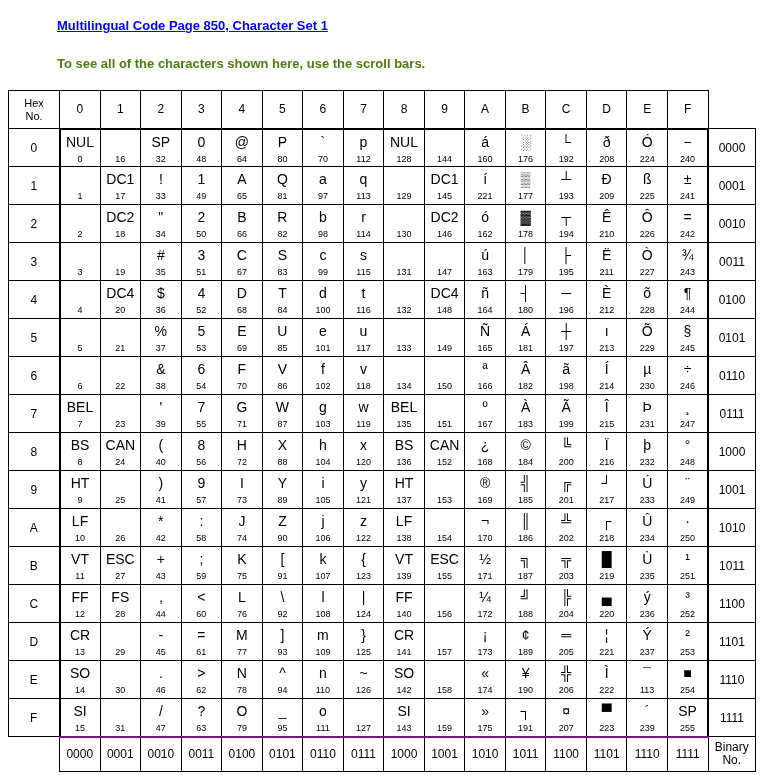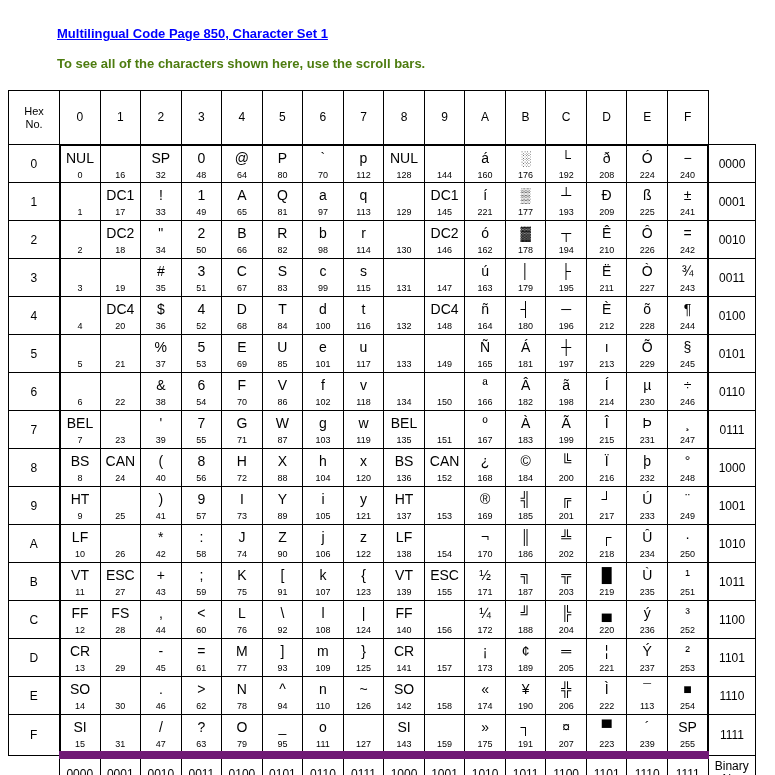--- a/index.html
+++ b/index.html
@@ -1,39 +1,39 @@
 <!DOCTYPE html>
 <html><head>
 <meta charset="utf-8">
 <style>
   html,body{margin:0;padding:0;background:#ffffff;}
   body{width:775px;height:775px;position:relative;overflow:hidden;
        font-family:"Liberation Sans","DejaVu Sans",sans-serif;color:#000;}
-  .title-link{position:absolute;left:57px;top:26px;color:#0000ff;font-weight:bold;
+  .title-link{position:absolute;left:57px;top:18px;color:#0000ff;font-weight:bold;
        font-size:13px;text-decoration:underline;cursor:pointer;white-space:nowrap;}
   .subtitle{position:absolute;left:57px;top:56px;color:#4d7c0f;font-weight:bold;
        font-size:13px;white-space:nowrap;}
   table.cp{position:absolute;left:8px;top:90px;border-collapse:collapse;
        table-layout:fixed;width:748px;}
   td{border:1px solid #000;padding:0;text-align:center;vertical-align:middle;
        overflow:hidden;font-size:12px;}
   td.blank{border:none;}
-  tr.hdr{height:54px;}
+  tr.hdr{height:38px;}
   tr.data{height:38px;}
   tr.binrow{height:35px;}
   td.corner{width:50px;font-size:11px;line-height:13px;}
   td.binside{width:47px;font-size:12px;letter-spacing:0px;}
   td.bincorner{width:47px;font-size:12px;line-height:13px;}
   td.charcell{vertical-align:top;}
   .ch{height:24px;display:flex;align-items:center;justify-content:center;
        font-size:14px;line-height:14px;}
   .num{font-size:9px;line-height:11px;padding-bottom:1px;}
   
   td.bt{border-top:2px solid #000;}
-  td.bb{border-bottom:8px solid #701a75;}
+  td.bb{border-bottom:2px solid #701a75;}
   td.bl{border-left:2px solid #000;}
   td.br{border-right:2px solid #000;}
 </style>
 </head>
 <body>
 
 <a class="title-link">Multilingual Code Page 850, Character Set 1</a>
 <div class="subtitle">To see all of the characters shown here, use the scroll bars.</div>
 
 <table class="cp">

